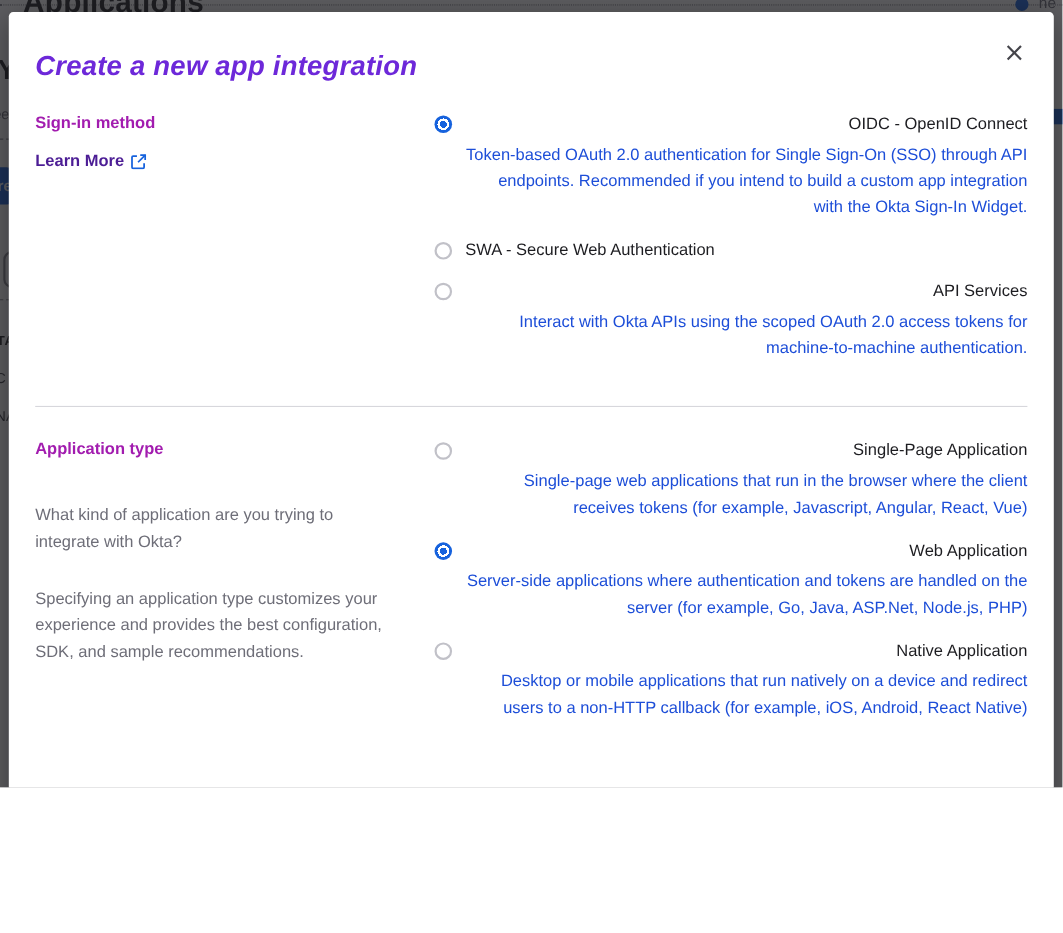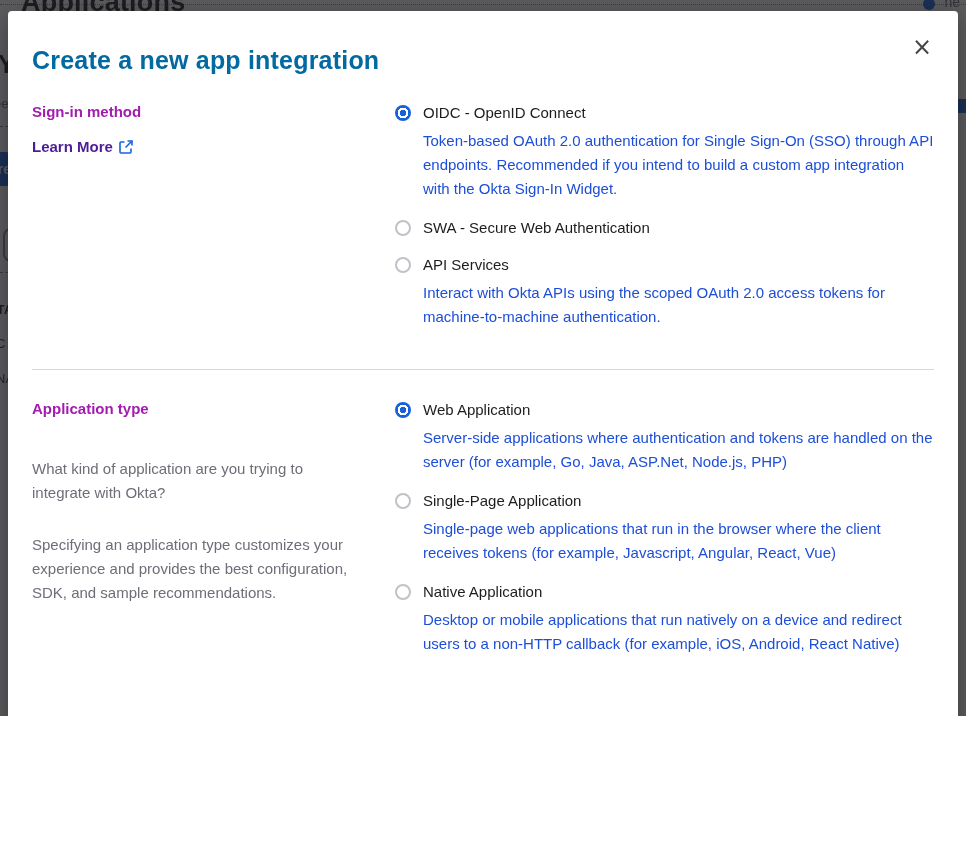--- a/index.html
+++ b/index.html
@@ -34,40 +34,40 @@
   
   .scrim { position:absolute; inset:0; background:rgba(29,29,33,0.72); z-index:1; }
 
   
   .modal { position:absolute; left:8px; top:11px; width:950px; height:825px;
     background:#ffffff; border-radius:4px; z-index:2;
     box-shadow:0 6px 24px rgba(0,0,0,0.35); padding:34px 24px 0 24px; }
   .close-btn { position:absolute; top:22px; right:22px; width:28px; height:28px;
     border:none; background:none; font-size:24px; line-height:28px; color:#44444a;
     cursor:pointer; font-family:"DejaVu Sans", sans-serif; }
-  .modal-title { font-size:25px; line-height:30px; font-weight:700; color:#0369a1;
-    letter-spacing:.2px; }
+  .modal-title { font-size:25px; line-height:30px; font-weight:700; color:#6d28d9;
+    letter-spacing:.2px;font-style:italic; }
 
   .section { display:flex; margin-top:28px; }
   .section-left { flex:0 0 363px; padding-right:30px; }
   .section-right { flex:1 1 auto; }
   .section-label { font-size:15px; font-weight:700; color:#a21caf; }
   .section-para { font-size:15px; line-height:24px; color:#6e6e78; margin-top:40px; }
 
   .learn-more { display:inline-flex; align-items:center; gap:6px; margin-top:18px;
     font-size:15px; font-weight:700; color:#4c1d95; text-decoration:none; cursor:pointer; }
   .learn-more svg { display:block; }
 
   .opt { display:flex; align-items:flex-start; margin-bottom:17px; cursor:pointer; }
   .opt:last-child { margin-bottom:0; }
   .radio { width:16px; height:16px; border-radius:50%; flex:0 0 16px; margin-top:2px; }
   .radio.off { border:2px solid #c1c1c8; background:#fff; }
   .radio.on  { background:radial-gradient(circle at center,
       #1662dd 0 3.2px, #ffffff 3.2px 5.3px, #1662dd 5.3px 8px); }
-  .opt-text { margin-left:12px; max-width:512px; }
+  .opt-text { margin-left:12px; max-width:512px;text-align:right; }
   .opt-label { font-size:15px; line-height:20px; color:#1d1d21; }
   .opt-desc { font-size:15px; line-height:24px; color:#1d4ed8; margin-top:6px; }
 
   .divider { border:none; border-top:1px solid #d7d7dc; margin:40px 0 30px 0; }
 
   .modal-footer { position:absolute; right:24px; bottom:22px; display:flex;
     align-items:center; gap:30px; }
   .cancel-link { font-size:15px; font-weight:700; color:#1662dd; background:none;
     border:none; cursor:pointer; }
   .next-btn { height:37px; padding:0 19px; background:#701a75; color:#ffffff;
@@ -145,31 +145,31 @@
     <hr class="divider">
 
     <div class="section" style="margin-top:0;">
       <div class="section-left">
         <div class="section-label">Application type</div>
         <p class="section-para">What kind of application are you trying to integrate with Okta?</p>
         <p class="section-para" style="margin-top:28px;">Specifying an application type customizes your experience and provides the best configuration, SDK, and sample recommendations.</p>
       </div>
       <div class="section-right">
         <div class="opt">
+          <span class="radio off"></span>
+          <span class="opt-text">
+            <span class="opt-label">Single-Page Application</span>
+            <div class="opt-desc">Single-page web applications that run in the browser where the client receives tokens (for example, Javascript, Angular, React, Vue)</div>
+          </span>
+        </div>
+        <div class="opt">
           <span class="radio on"></span>
           <span class="opt-text">
             <span class="opt-label">Web Application</span>
             <div class="opt-desc">Server-side applications where authentication and tokens are handled on the server (for example, Go, Java, ASP.Net, Node.js, PHP)</div>
-          </span>
-        </div>
-        <div class="opt">
-          <span class="radio off"></span>
-          <span class="opt-text">
-            <span class="opt-label">Single-Page Application</span>
-            <div class="opt-desc">Single-page web applications that run in the browser where the client receives tokens (for example, Javascript, Angular, React, Vue)</div>
           </span>
         </div>
         <div class="opt">
           <span class="radio off"></span>
           <span class="opt-text">
             <span class="opt-label">Native Application</span>
             <div class="opt-desc">Desktop or mobile applications that run natively on a device and redirect users to a non-HTTP callback (for example, iOS, Android, React Native)</div>
           </span>
         </div>
       </div>

